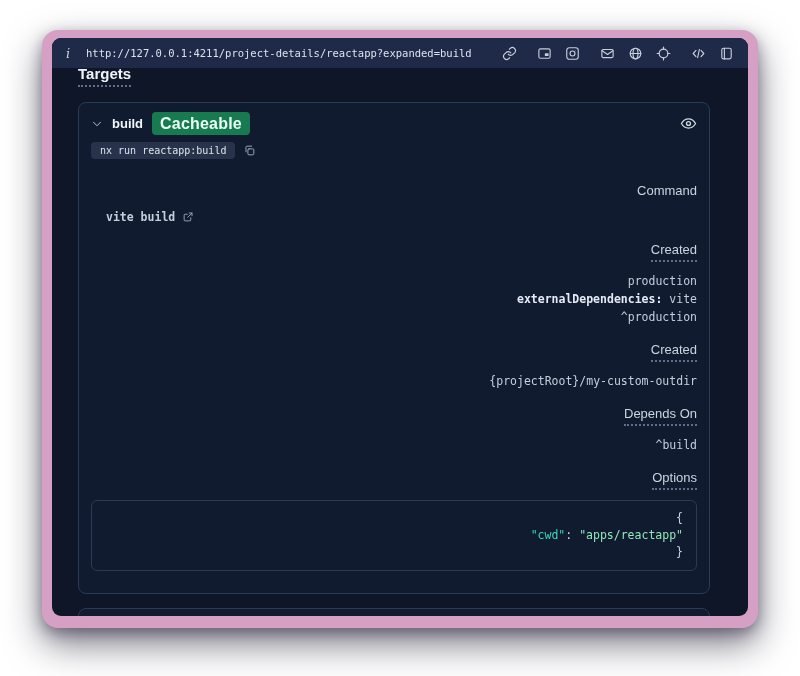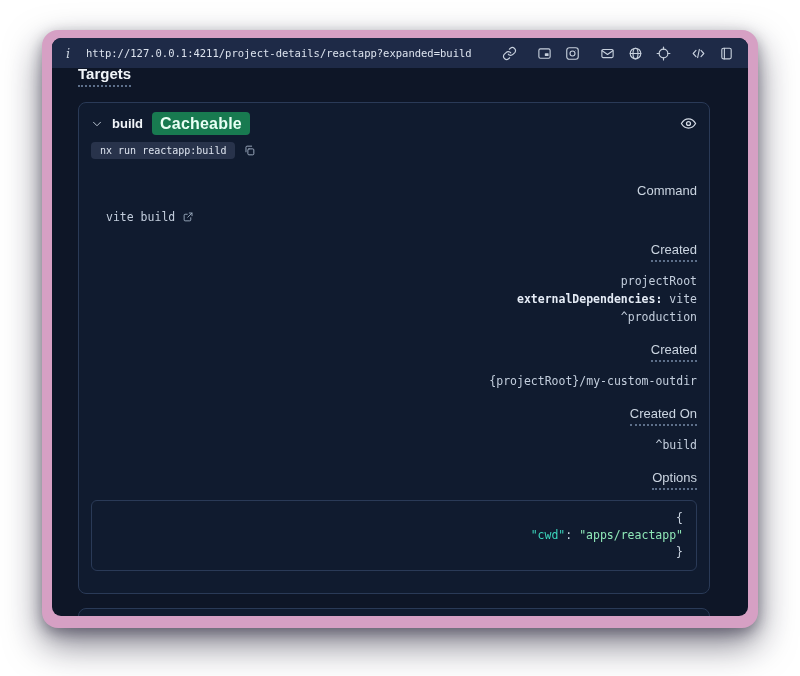--- a/index.html
+++ b/index.html
@@ -43,21 +43,21 @@
   .created { font-size:11.5px; font-style:italic; color:var(--muted-text,#8f9db1); }
   .chipwrap { display:flex; align-items:center; gap:8px; }
   .chip { font-family:"DejaVu Sans Mono", monospace; font-size:10px; color:#dde4ef; background:var(--chip-bg,#28334b); padding:3px 9px; border-radius:4px; white-space:nowrap; }
   .copy { color:#9aa8bc; display:flex; cursor:pointer; }
   .copy svg { width:13px; height:13px; }
 
   .card-body { padding:4px 12px 22px; }
   .sec-label { margin-top:16px; font-size:13px; color:var(--label-text,#cbd5e1); }
   .sec-label.first { margin-top:12px; }
   .mono { font-family:"DejaVu Sans Mono", monospace; font-size:11.5px; color:var(--mono-text,#c3cedd); }
-  .val-line { margin-top:10px; padding-left:15px; line-height:18px; display:flex; align-items:center; gap:7px; }
+  .val-line { margin-top:10px; padding-left:15px; line-height:18px; display:flex; align-items:center; gap:7px;font-weight:bold; }
   .list-line { margin-top:10px; padding-left:15px; line-height:18px; }
   .list-line + .list-line { margin-top:0; }
   .bold-key { font-weight:700; color:#e4ebf5; }
   .extlink { color:#9fb0c3; display:inline-flex; cursor:pointer; }
   .extlink svg { width:12px; height:12px; }
 
   .code-block { margin-top:10px; border:1px solid var(--card-border,#2a3a57); border-radius:6px; padding:9px 13px; line-height:17px; }
   .cl { white-space:pre; font-family:"DejaVu Sans Mono", monospace; font-size:11.5px; color:#cbd5e1; }
   .cl.indent { padding-left:2ch; }
   .jkey { color:var(--json-key,#3cd6bd); }
@@ -178,35 +178,35 @@
                   <path d="M17.5 13.5v4.3a1.9 1.9 0 0 1-1.9 1.9H6.2a1.9 1.9 0 0 1-1.9-1.9V8.4a1.9 1.9 0 0 1 1.9-1.9h4.3"></path>
                   <path d="M14.5 4H20v5.5"></path>
                   <path d="M20 4l-8.5 8.5"></path>
                 </svg>
             </span>
           </div>
 
           <div class="sec-label">
             <span class="dotted">Created</span>
           </div>
-          <div class="list-line mono">projectRoot</div>
+          <div class="list-line mono">production</div>
           <div class="list-line mono">
             <span class="bold-key">externalDependencies:</span>
             <span> </span>
             <span>vite</span>
           </div>
           <div class="list-line mono">^production</div>
 
           <div class="sec-label">
             <span class="dotted">Created</span>
           </div>
           <div class="list-line mono">{projectRoot}/my-custom-outdir</div>
 
           <div class="sec-label">
-            <span class="dotted">Created On</span>
+            <span class="dotted">Depends On</span>
           </div>
           <div class="list-line mono">^build</div>
 
           <div class="sec-label">
             <span class="dotted">Options</span>
           </div>
           <div class="code-block">
             <div class="cl">{</div>
             <div class="cl indent"><span class="jkey">"cwd"</span><span class="jp">: </span><span class="jstr">"apps/reactapp"</span></div>
             <div class="cl">}</div>

